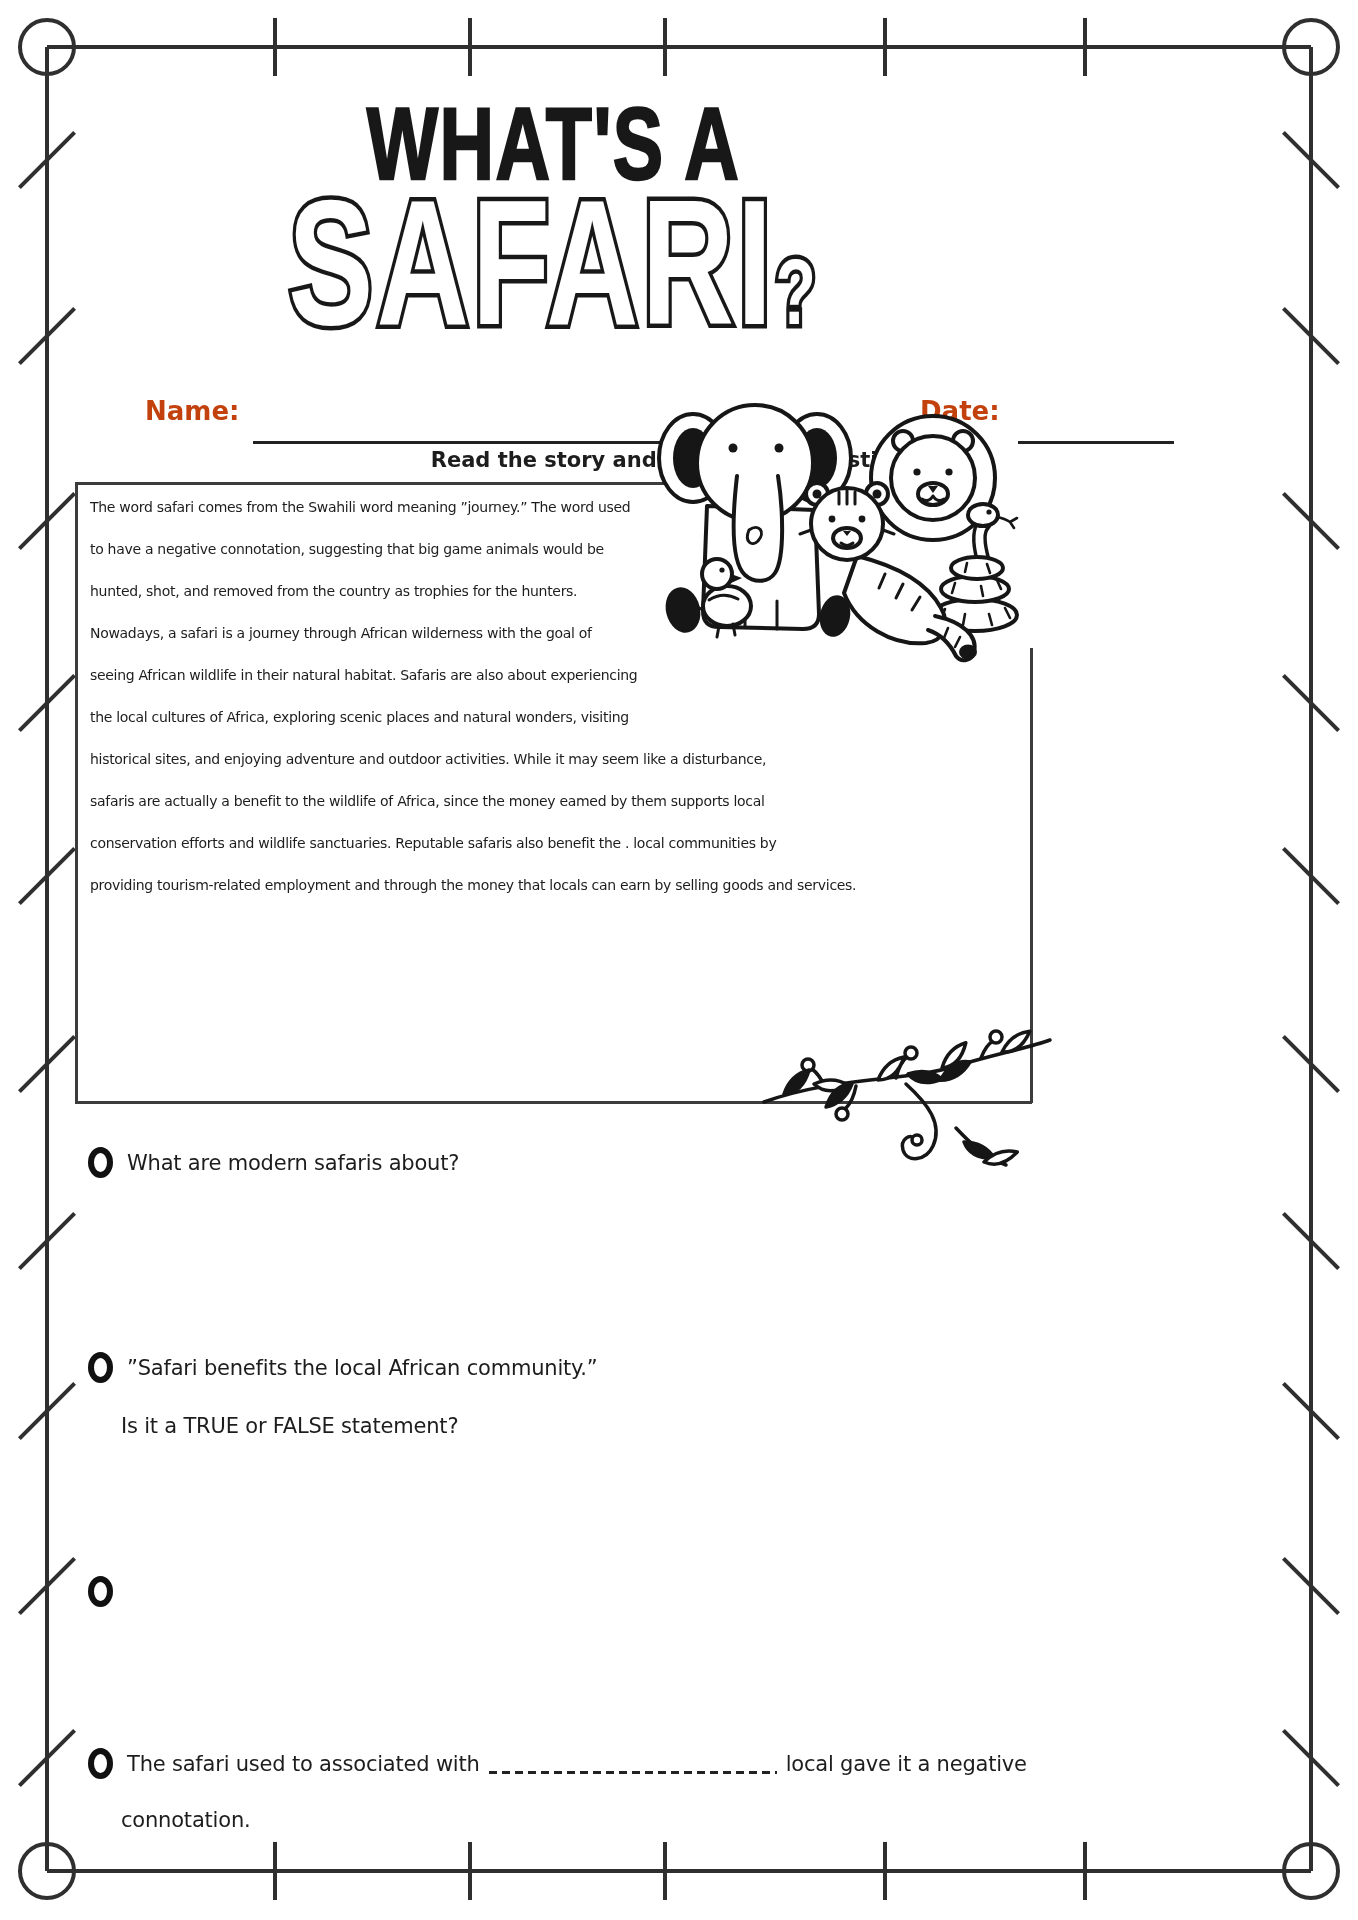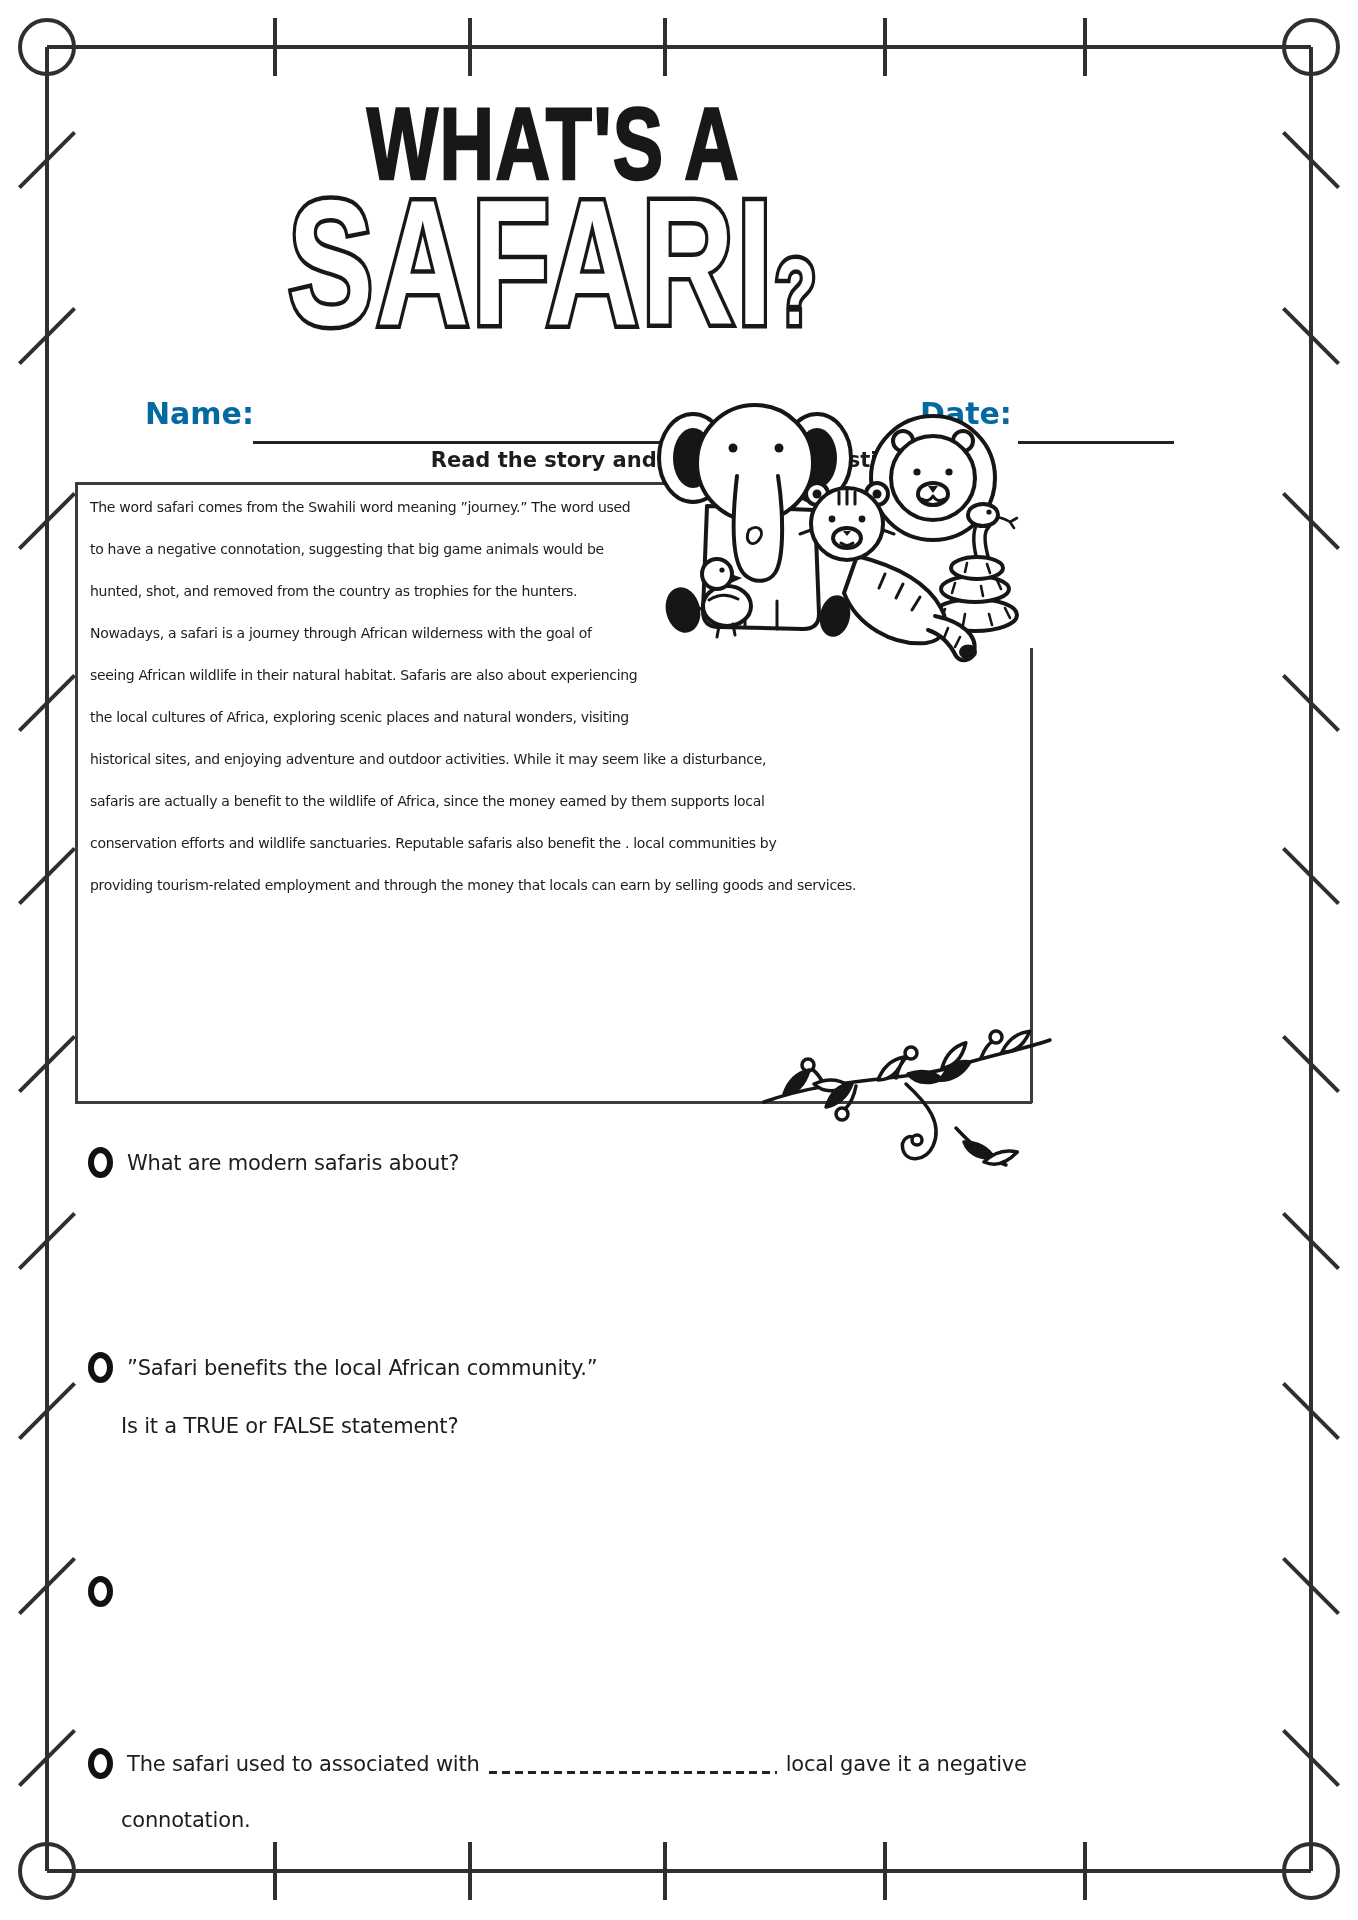--- a/index.html
+++ b/index.html
@@ -16,21 +16,21 @@
   .title-wrap{position:absolute;left:75px;width:957px;text-align:center;}
   .title-1{top:86px;font-family:"Liberation Sans","DejaVu Sans",sans-serif;font-weight:900;
            font-size:102px;letter-spacing:2px;color:#181818;-webkit-text-stroke:2.5px #181818;
            transform:scaleX(0.74);transform-origin:center;white-space:nowrap;}
   .title-2{top:160px;font-family:"Liberation Sans","DejaVu Sans",sans-serif;font-weight:900;
            font-size:178px;letter-spacing:4px;color:#ffffff;-webkit-text-stroke:9px #181818;
            paint-order:stroke fill;transform:scaleX(0.72);transform-origin:center;white-space:nowrap;}
   .title-2 .qmark{font-size:0.52em;}
   
   .hand{font-family:"DejaVu Sans",sans-serif;}
-  .field-label{position:absolute;font-size:30px;font-weight:bold;color:#0369a1;}
+  .field-label{position:absolute;font-size:26px;font-weight:bold;color:#c2410c;}
   .field-line{position:absolute;height:3px;background:#222;}
   .instruction{position:absolute;left:0;width:1358px;top:448px;text-align:center;
                font-size:21px;font-weight:bold;color:#1d1d1d;}
   
   .boxline{position:absolute;background:#3c3c3c;}
   .passage-text{position:absolute;left:90px;top:486px;width:932px;height:620px;}
   .passage-text p{margin:0;font-size:14px;line-height:42px;letter-spacing:-0.3px;
                   color:#1d1d1d;font-weight:500;}
   .float-a{float:right;width:384px;height:252px;}
   .float-b{float:right;clear:right;width:224px;height:126px;}

